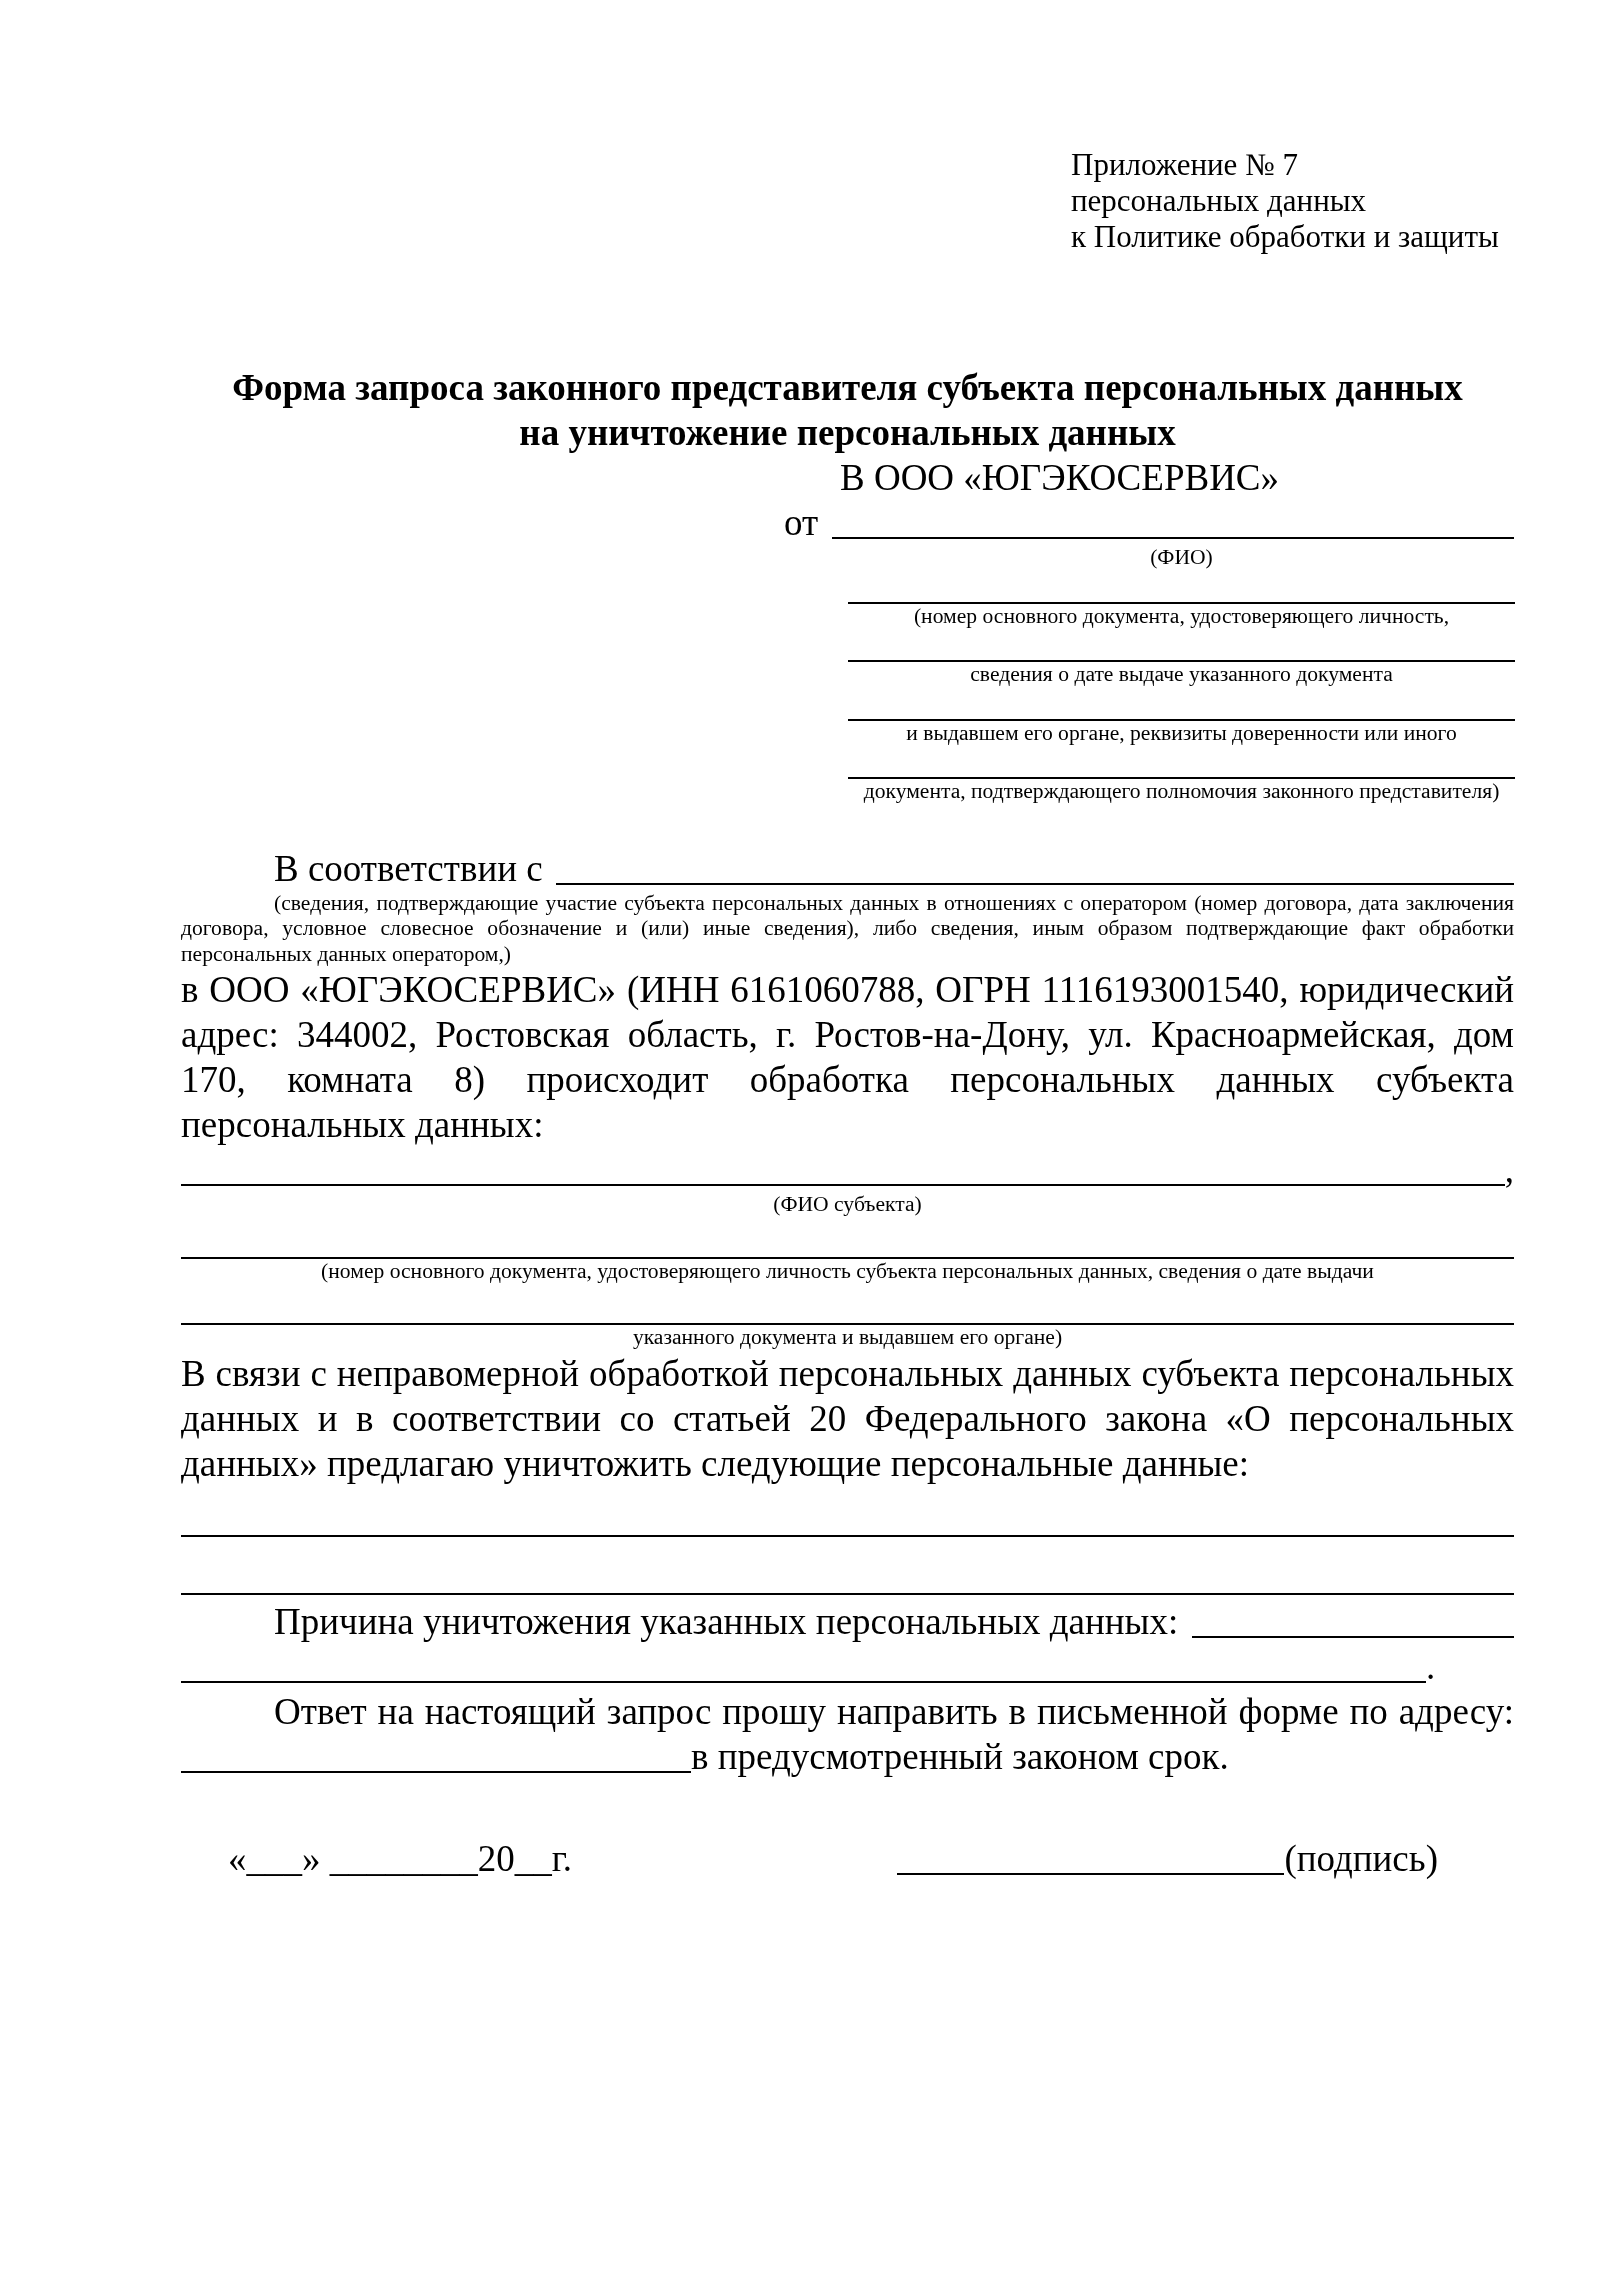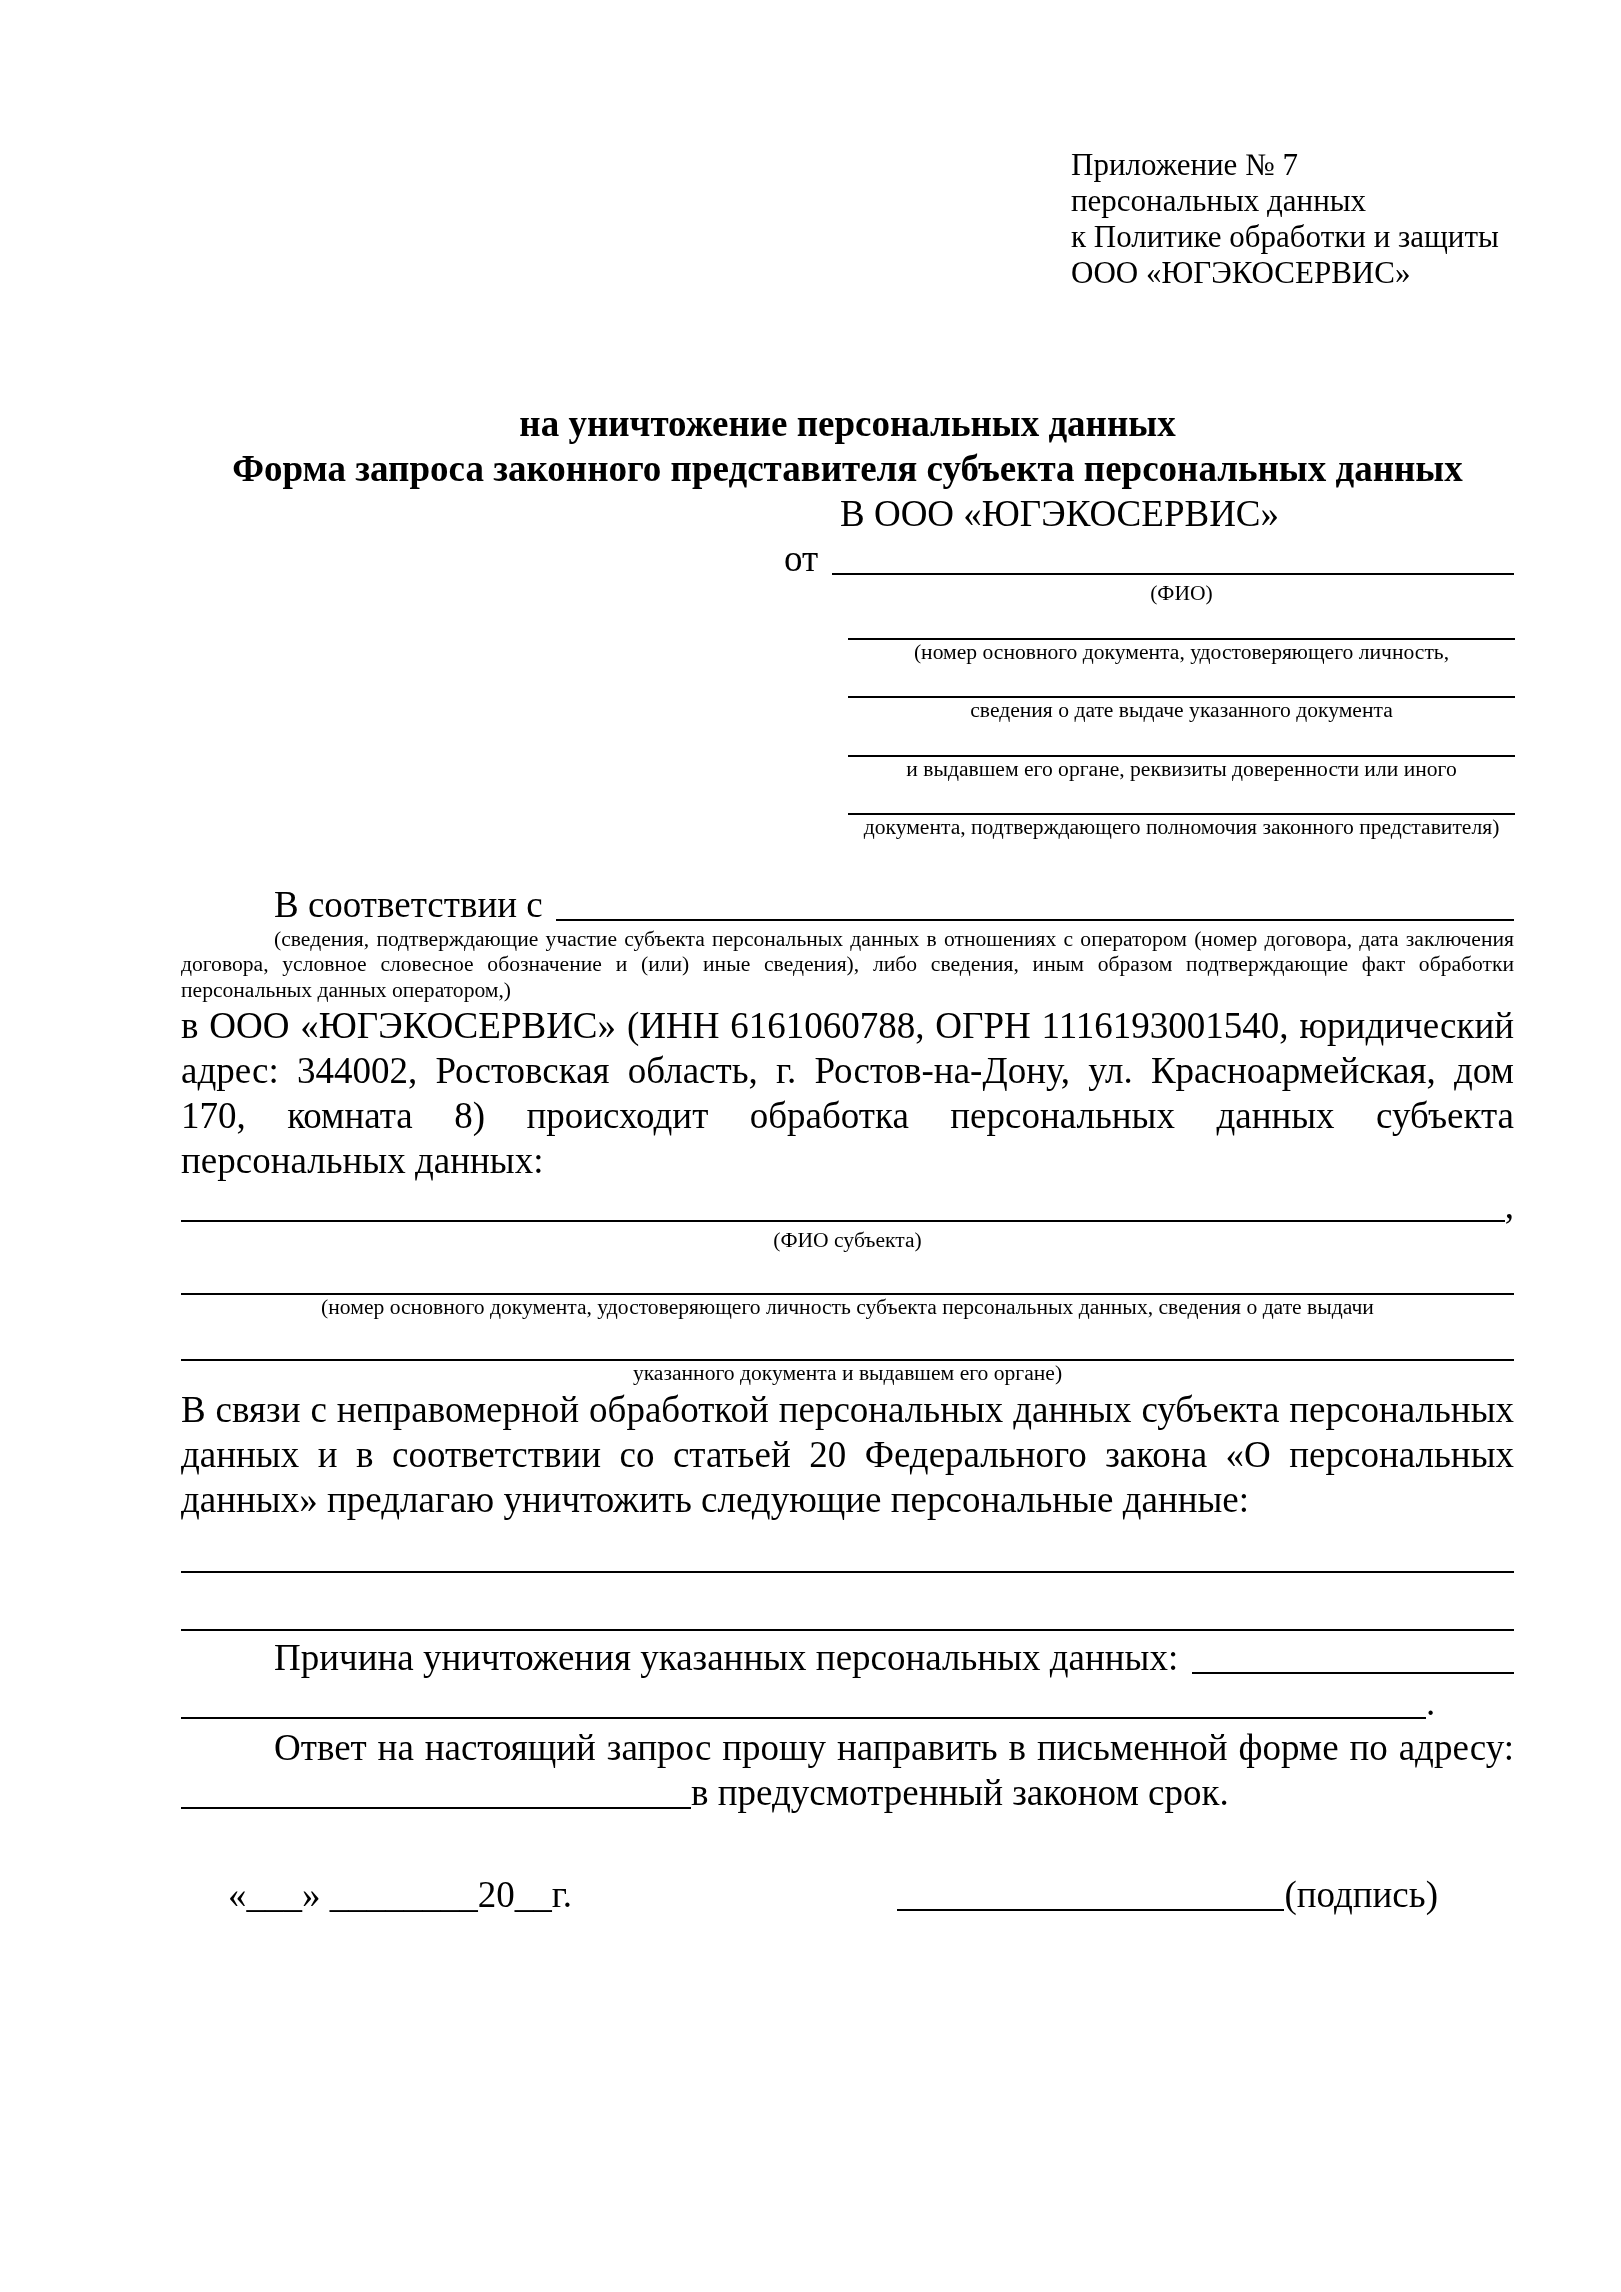--- a/index.html
+++ b/index.html
@@ -54,26 +54,25 @@
 </style>
 </head>
 <body>
 
 <div class="page">
 
   <div class="header-note">
     <div>Приложение № 7</div>
     <div>персональных данных</div>
     <div>к Политике обработки и защиты</div>
-    <div>ООО «ЮГЭКОСЕРВИС»</div>
   </div>
 
   <div class="title">
+    <div>Форма запроса законного представителя субъекта персональных данных</div>
     <div>на уничтожение персональных данных</div>
-    <div>Форма запроса законного представителя субъекта персональных данных</div>
   </div>
 
   <div class="recipient">
     <div class="r-to">В ООО «ЮГЭКОСЕРВИС»</div>
     <div class="row">
       <span class="lbl">от</span>
       <span class="blank"></span>
     </div>
     <div class="r-caption">(ФИО)</div>
 

